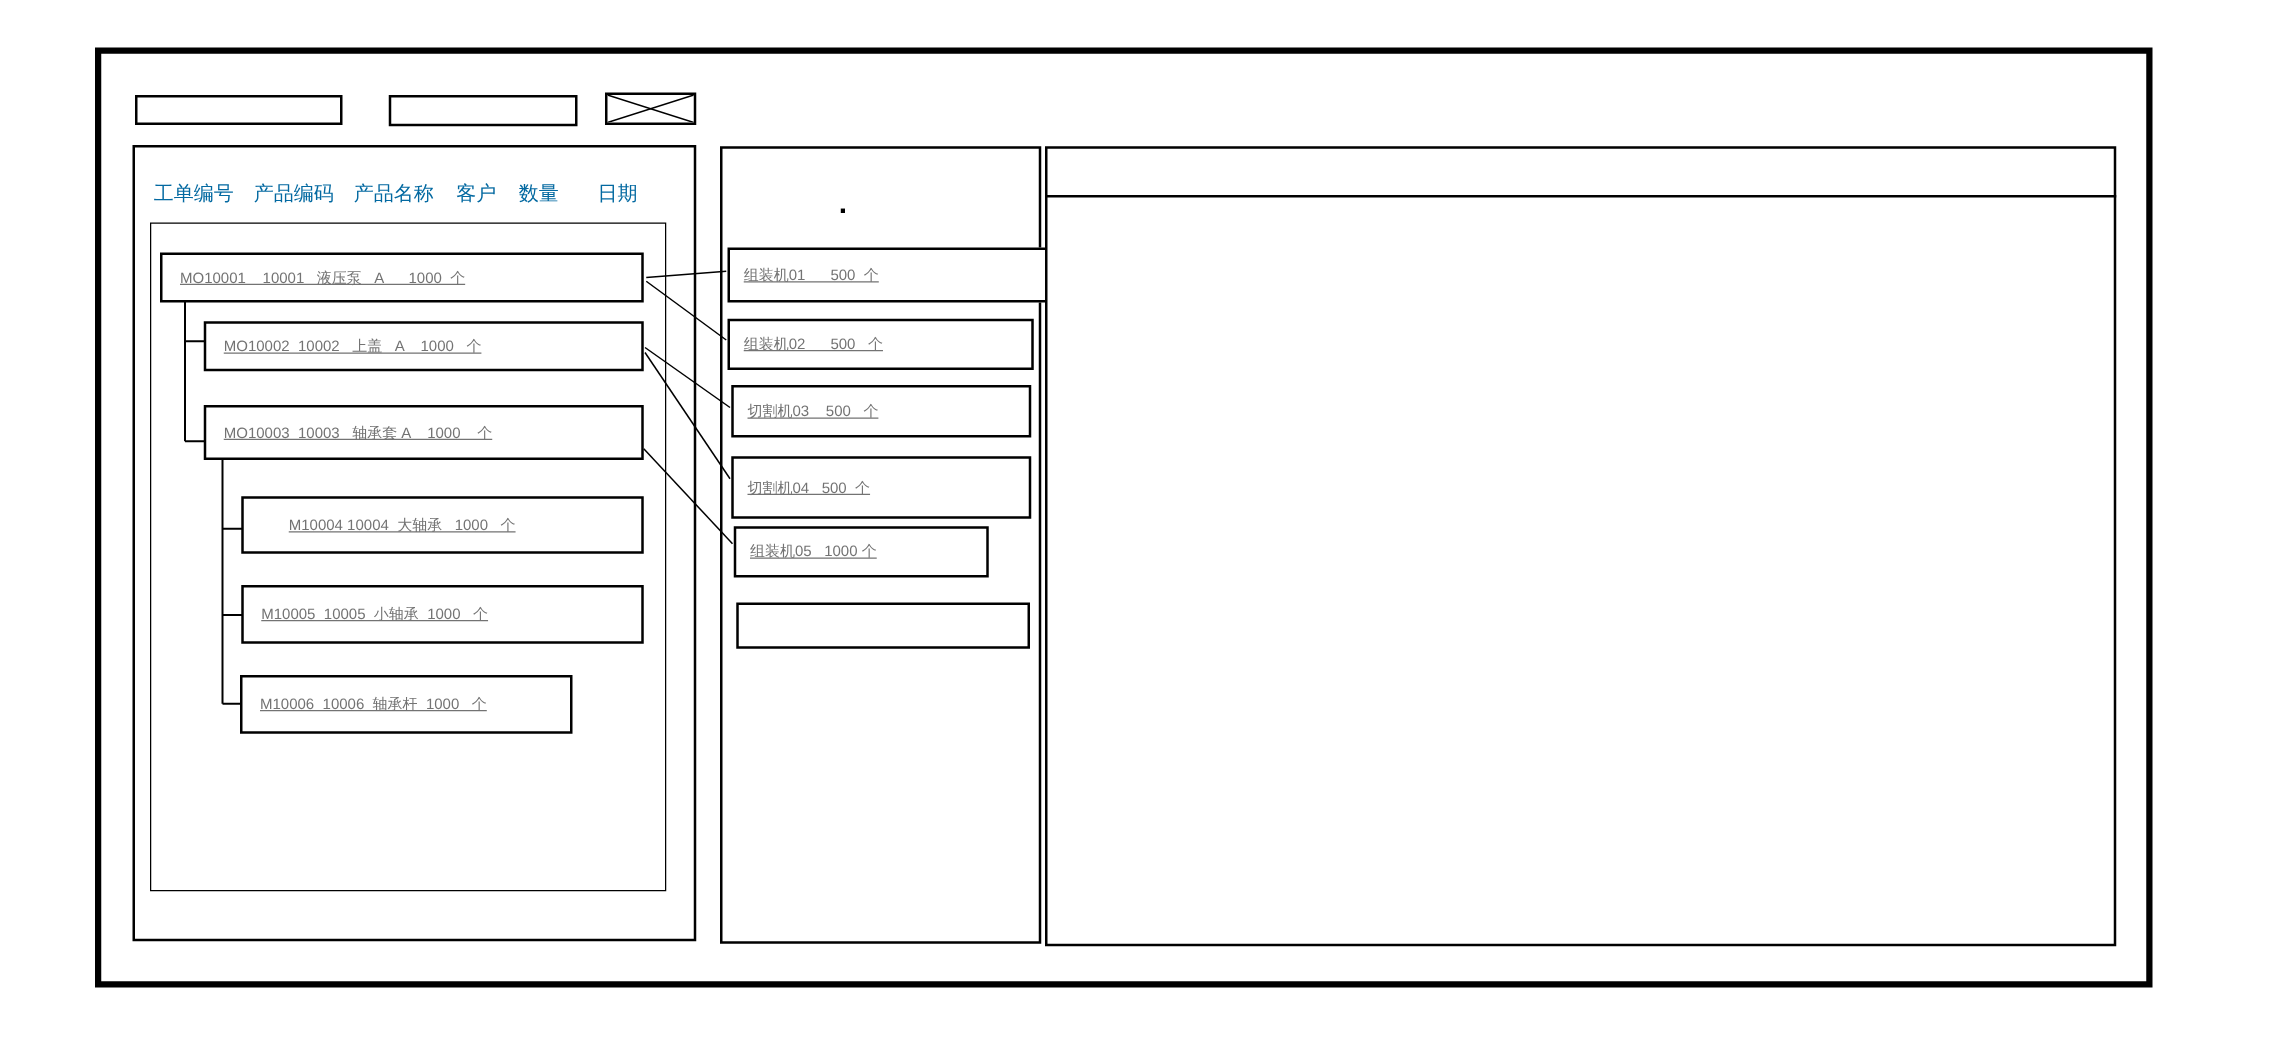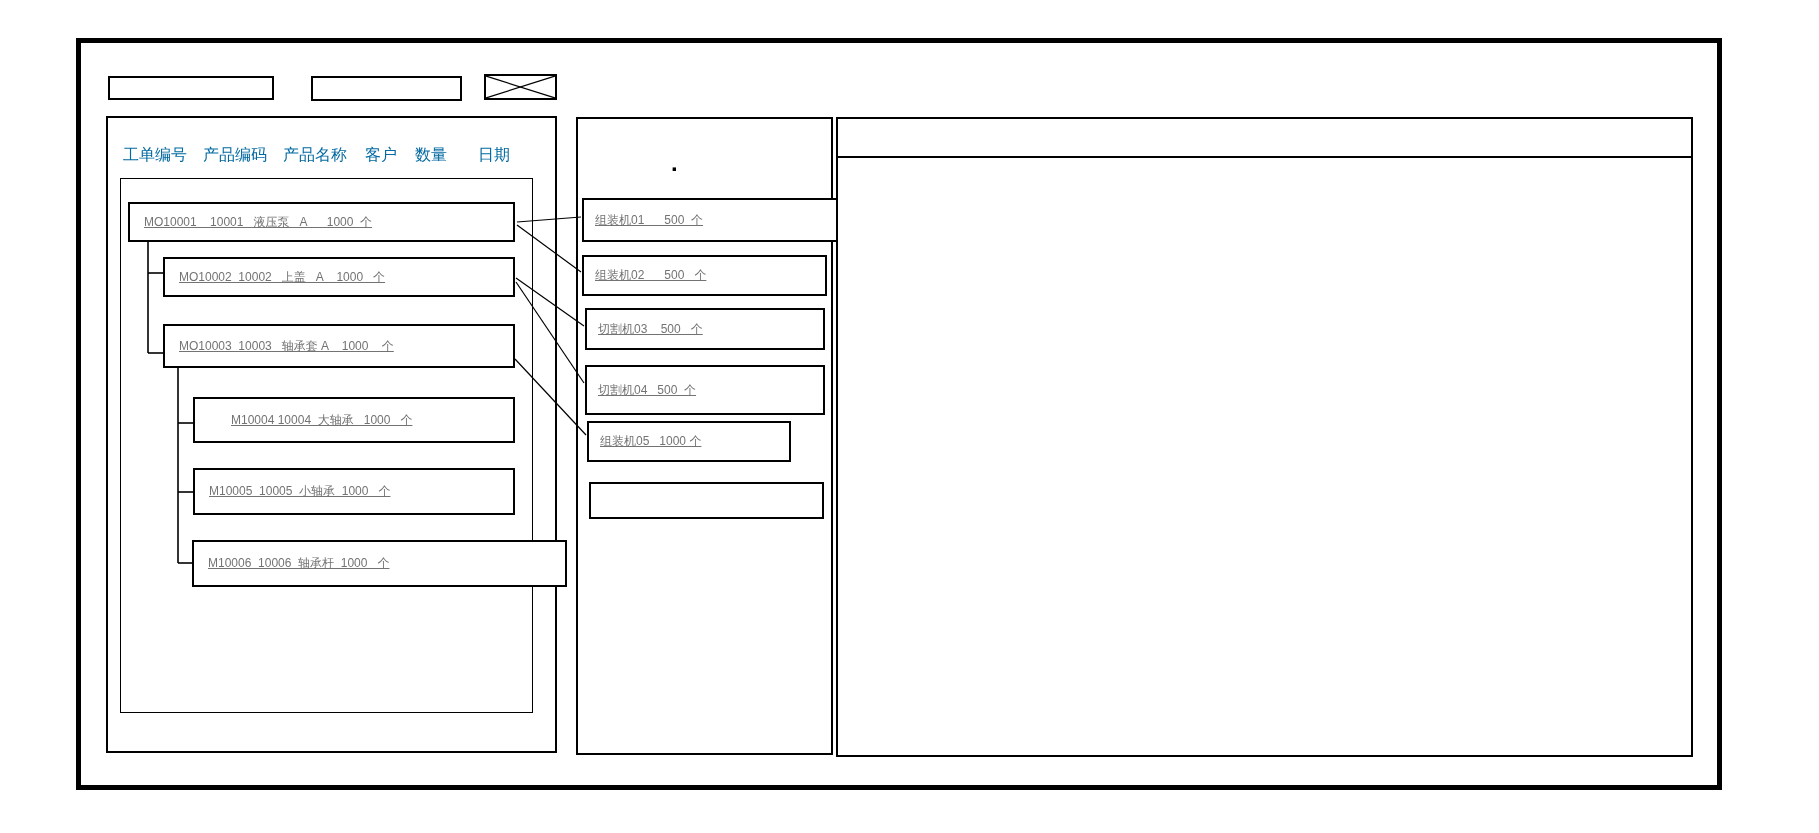--- a/index.html
+++ b/index.html
@@ -43,21 +43,21 @@
   <span class="colhead" style="left:415px;">数量</span>
   <span class="colhead" style="left:478px;">日期</span>
 
   <div class="abs" style="left:120px;top:178px;width:413px;height:535px;border:1.5px solid #000;"></div>
 
   <div class="abs wirebox orderbox" style="left:128px;top:202px;width:387px;height:40px;">MO10001    10001   液压泵   A      1000  个</div>
   <div class="abs wirebox orderbox" style="left:163px;top:257px;width:352px;height:40px;">MO10002  10002   上盖   A    1000   个</div>
   <div class="abs wirebox orderbox" style="left:163px;top:324px;width:352px;height:44px;">MO10003  10003   轴承套 A    1000    个</div>
   <div class="abs wirebox orderbox" style="left:193px;top:397px;width:322px;height:46px;padding-left:36px;">M10004 10004  大轴承   1000   个</div>
   <div class="abs wirebox orderbox" style="left:193px;top:468px;width:322px;height:47px;">M10005  10005  小轴承  1000   个</div>
-  <div class="abs wirebox orderbox" style="left:192px;top:540px;width:375px;height:47px;">M10006  10006  轴承杆  1000   个</div>
+  <div class="abs wirebox orderbox" style="left:192px;top:540px;width:266px;height:47px;">M10006  10006  轴承杆  1000   个</div>
 
   <div class="abs thinpanel" style="left:576px;top:117px;width:257px;height:638px;"></div>
   <span class="stray" style="left:671px;top:161px;">.</span>
 
   <div class="abs wirebox machinebox" style="left:582px;top:198px;width:283px;height:44px;">组装机01      500  个</div>
   <div class="abs wirebox machinebox" style="left:582px;top:255px;width:245px;height:41px;">组装机02      500   个</div>
   <div class="abs wirebox machinebox" style="left:585px;top:308px;width:240px;height:42px;">切割机03    500   个</div>
   <div class="abs wirebox machinebox" style="left:585px;top:365px;width:240px;height:50px;">切割机04   500  个</div>
   <div class="abs wirebox machinebox" style="left:587px;top:421px;width:204px;height:41px;">组装机05   1000 个</div>
   <div class="abs wirebox machinebox" style="left:589px;top:482px;width:235px;height:37px;"></div>

